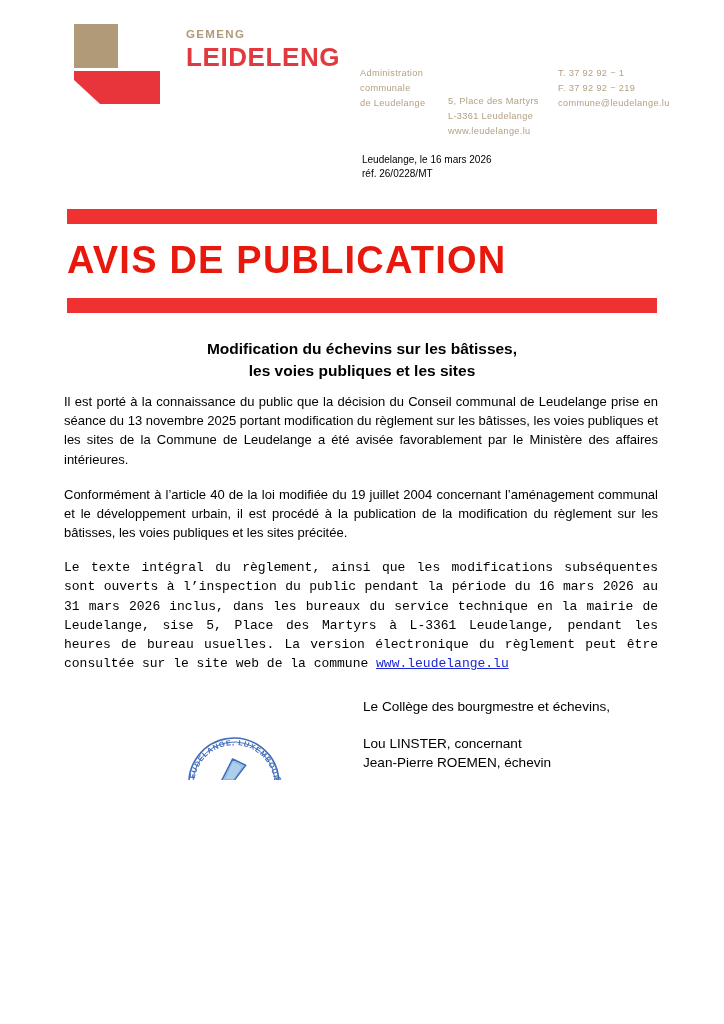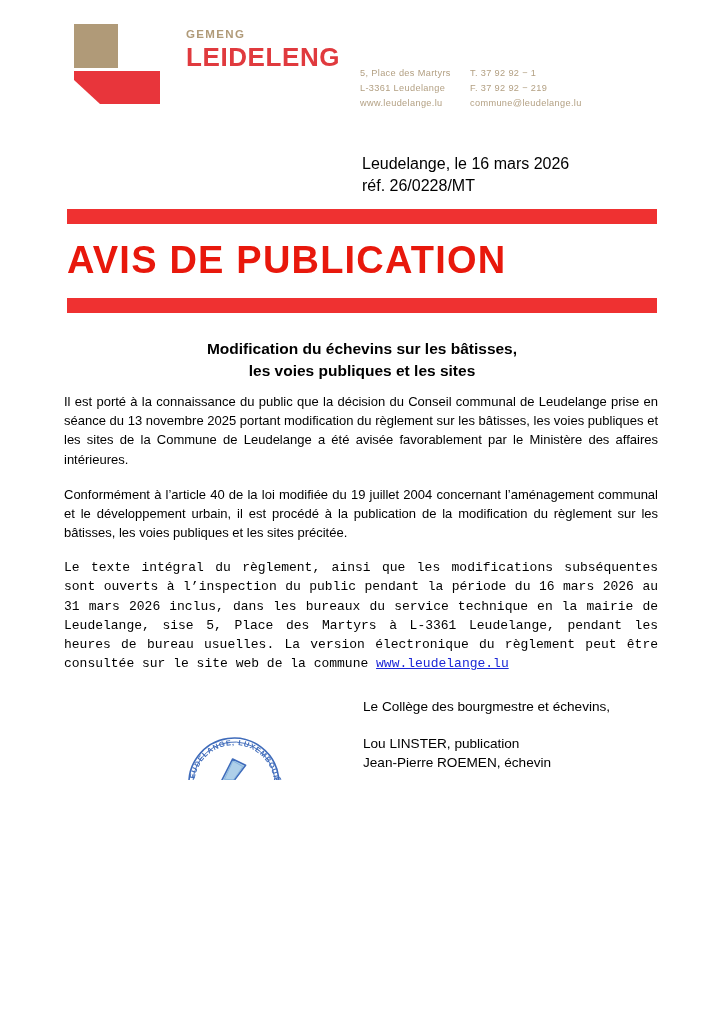--- a/index.html
+++ b/index.html
@@ -61,29 +61,29 @@
     top: 66px;
     display: flex;
     gap: 0px;
     color: #b3a083;
     font-size: 9.2px;
     letter-spacing: 0.35px;
     line-height: 1.62;
   }
   .contact .col { white-space: nowrap; }
   .contact .col.c1 { width: 88px; }
-  .contact .col.c2 { width: 110px; }
+  .contact .col.c2 { width: 110px; margin-top: 28px; }
   .contact .col.c3 { width: 140px; }
 
   
   .dateref {
     position: absolute;
     left: 362px;
     top: 153px;
-    font-size: 16px;
+    font-size: 10px;
     line-height: 1.38;
   }
 
   
   .banner {
     position: absolute;
     left: 67px;
     top: 209px;
     width: 590px;
   }
@@ -160,20 +160,25 @@
       <rect x="0" y="0" width="44" height="44" fill="#b09a78"></rect>
       <polygon points="0,47 86,47 86,80 26,80 0,56" fill="#e8353b"></polygon>
     </svg>
     <div class="logo-words">
       <div class="logo-gemeng">GEMENG</div>
       <div class="logo-leideleng">LEIDELENG</div>
     </div>
   </div>
 
   <div class="contact">
+    <div class="col c1">
+      <div>Administration</div>
+      <div>communale</div>
+      <div>de Leudelange</div>
+    </div>
     <div class="col c2">
       <div>5, Place des Martyrs</div>
       <div>L-3361 Leudelange</div>
       <div>www.leudelange.lu</div>
     </div>
     <div class="col c3">
       <div>T. 37 92 92 − 1</div>
       <div>F. 37 92 92 − 219</div>
       <div>commune@leudelange.lu</div>
     </div>
@@ -197,21 +202,21 @@
 
   <div class="body-text">
     <p>Il est porté à la connaissance du public que la décision du Conseil communal de Leudelange prise en séance du 13 novembre 2025 portant modification du règlement sur les bâtisses, les voies publiques et les sites de la Commune de Leudelange a été avisée favorablement par le Ministère des affaires intérieures.</p>
     <p>Conformément à l’article 40 de la loi modifiée du 19 juillet 2004 concernant l’aménagement communal et le développement urbain, il est procédé à la publication de la modification du règlement sur les bâtisses, les voies publiques et les sites précitée.</p>
     <p><span>Le texte intégral du règlement, ainsi que les modifications subséquentes sont ouverts à l’inspection du public pendant la période du 16 mars 2026 au 31 mars 2026 inclus, dans les bureaux du service technique en la mairie de Leudelange, sise 5, Place des Martyrs à L-3361 Leudelange, pendant les heures de bureau usuelles. La version électronique du règlement peut être consultée sur le site web de la commune </span><a class="weblink" href="#">www.leudelange.lu</a></p>
   </div>
 
   <div class="signature">
     <div>Le Collège des bourgmestre et échevins,</div>
     <div class="sig-names">
-      <div>Lou LINSTER, publication</div>
+      <div>Lou LINSTER, concernant</div>
       <div>Jean-Pierre ROEMEN, échevin</div>
     </div>
   </div>
 
   <svg class="seal" viewBox="0 0 112 112">
     <defs>
       <path id="sealArcTop" d="M 16,58 A 40,40 0 0 1 96,58"></path>
       <path id="sealArcBottom" d="M 98,58 A 42,42 0 0 1 14,58"></path>
     </defs>
     <g transform="rotate(-8 56 56)">

